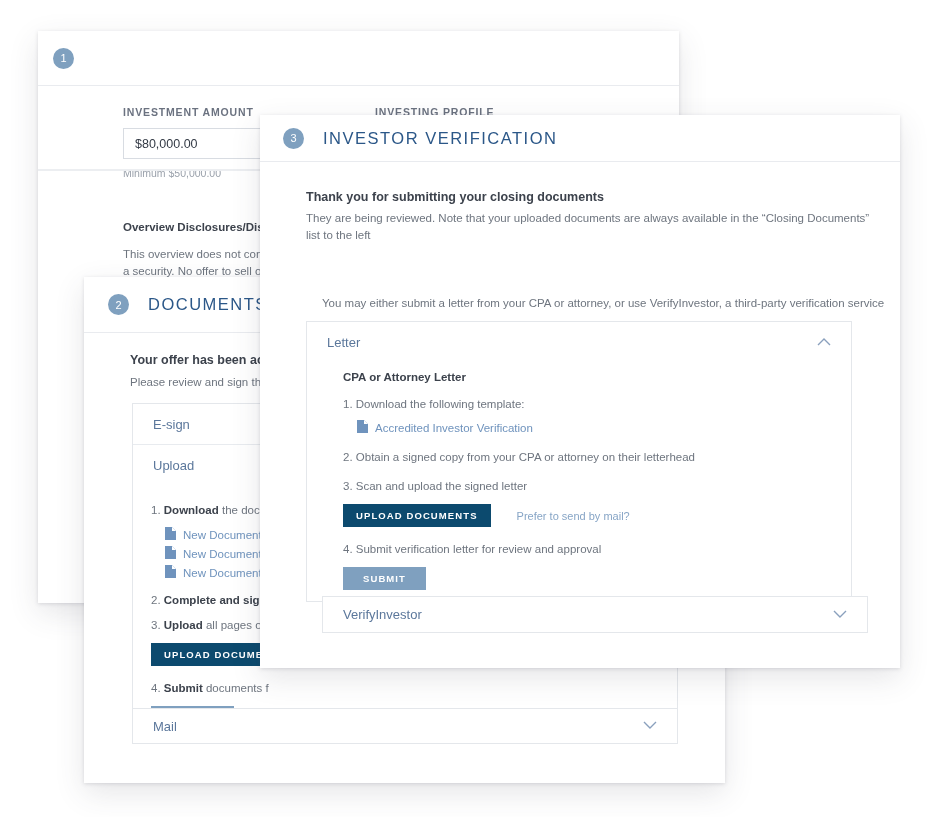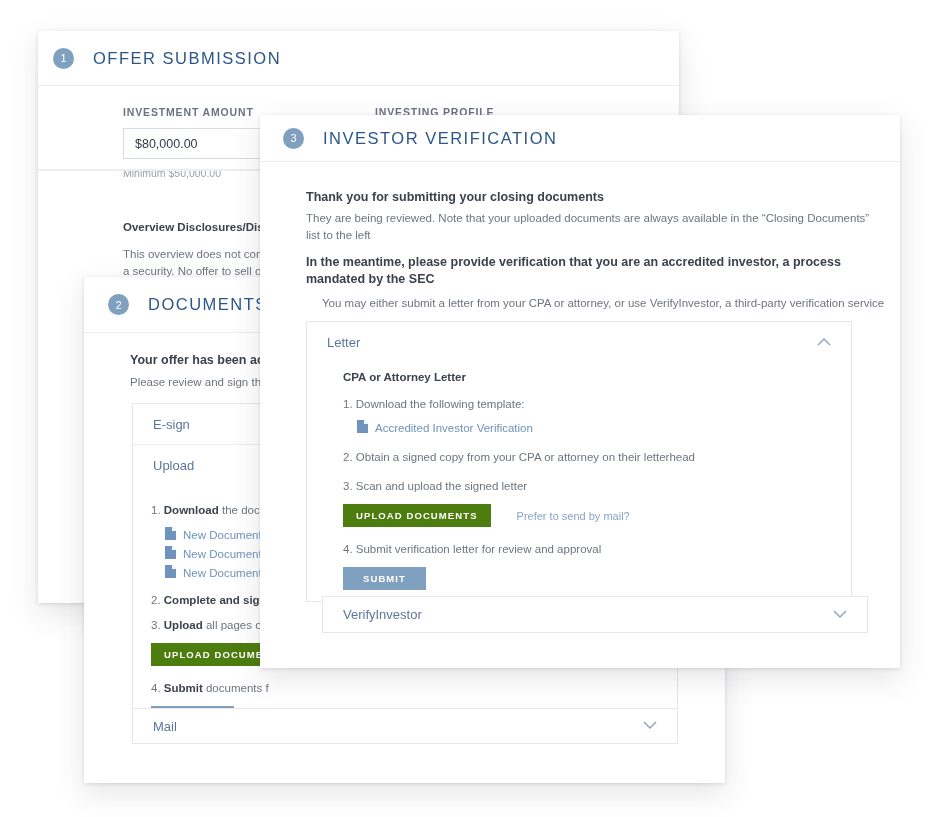--- a/index.html
+++ b/index.html
@@ -122,21 +122,21 @@
 
   .btn {
     display: inline-flex; align-items: center; justify-content: center;
     color: #ffffff;
     font-size: 9.5px;
     letter-spacing: 1.1px;
     font-weight: 600;
     height: 23px;
     white-space: nowrap;
   }
-  .btn-upload { background: #4d7c0f; padding: 10px 13px; }
+  .btn-upload { background: #0c4a6e; padding: 10px 13px; }
   .btn-submit { background: #7fa0bf; padding: 0 20px; }
 
   .linkish {
     font-size: 11px;
     color: #87a5c6;
     white-space: nowrap;
   }
 
   
   #card3 { left: 260px; top: 115px; width: 640px; height: 553px; }
@@ -156,21 +156,20 @@
 </style>
 </head>
 <body>
 
 <div id="stage">
 
   <div class="card clip" id="card1">
 
     <div class="card-head">
       <span class="badge">1</span>
-      <span class="card-title">OFFER SUBMISSION</span>
     </div>
 
     <div class="field-block" style="left:85px; top:75px; width:215px;">
       <div class="field-label">INVESTMENT AMOUNT</div>
       <div class="text-input" style="margin-top:10px;text-align:center;">$80,000.00</div>
       <div class="hint" style="margin-top:8px;">Minimum $50,000.00</div>
     </div>
 
     <div class="field-block" style="left:337px; top:75px; width:230px;">
       <div class="field-label">INVESTING PROFILE</div>
@@ -289,24 +288,20 @@
       <span class="card-title">INVESTOR VERIFICATION</span>
     </div>
 
     <div class="p3 strong" style="left:46px; top:74px; font-size:12.5px;">Thank you for submitting your closing documents</div>
 
     <div class="p3" style="left:46px; top:95px; width:580px;">
       <div>They are being reviewed. Note that your uploaded documents are always available in the “Closing Documents”</div>
       <div>list to the left</div>
     </div>
 
-    <div class="p3 strong" style="left:46px; top:139px; width:580px; font-size:12.5px; line-height:17px;">
-      <div>In the meantime, please provide verification that you are an accredited investor, a process</div>
-      <div>mandated by the SEC</div>
-    </div>
 
     <div class="p3" style="left:62px; top:180px; width:585px; white-space:nowrap;">You may either submit a letter from your CPA or attorney, or use VerifyInvestor, a third-party verification service</div>
 
     <div class="accordion" style="left:46px; top:206px; width:546px; height:281px;">
 
       <div class="acc-row" style="height:40px;text-align:right;">
         <span>Letter</span>
         <span class="chev">
           <svg width="14" height="9" viewBox="0 0 14 9">
               <path d="M1 8l6-6 6 6" stroke="#8aa0bd" stroke-width="1.4" fill="none"></path>

